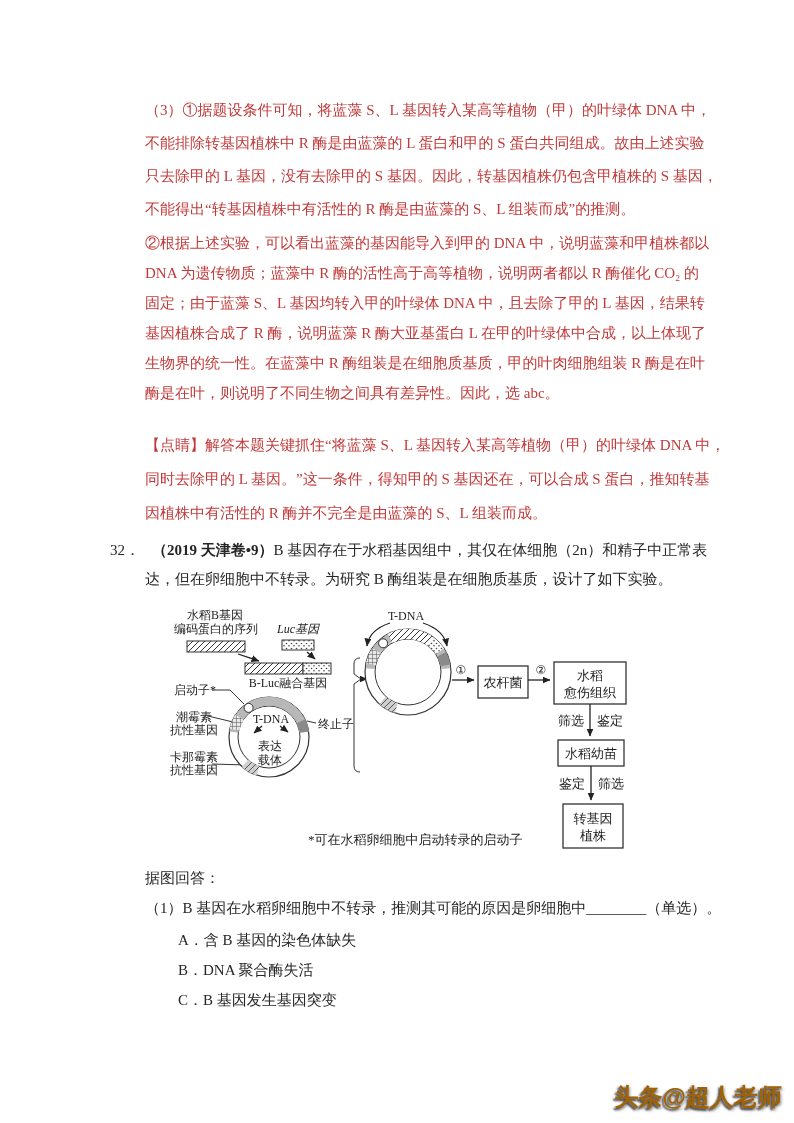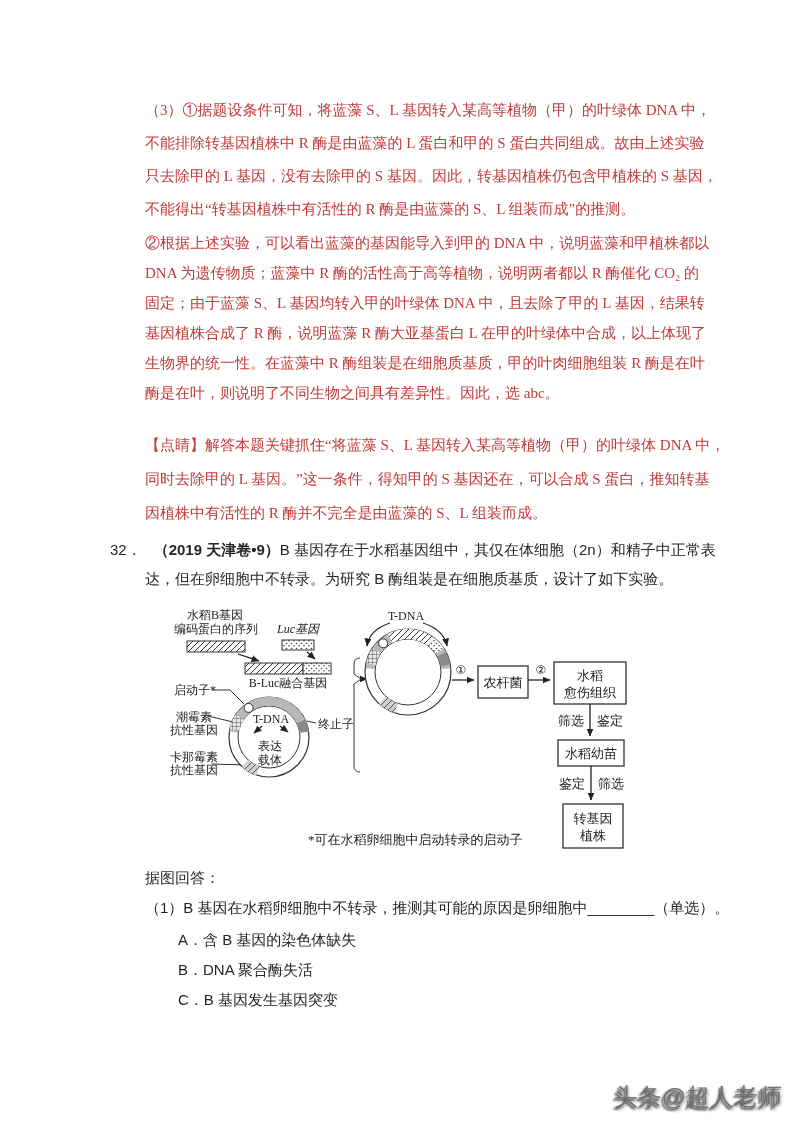--- a/index.html
+++ b/index.html
@@ -7,40 +7,40 @@
     position:relative; width:794px; height:1123px; margin:0 auto;
     background:#ffffff; overflow:hidden;
     font-family:"Liberation Serif","DejaVu Serif",serif;
   }
   .block{position:absolute;}
   .line{white-space:nowrap;}
   .red{color:#c03a3a; font-size:15px;}
   #para1{left:145px; top:94px; line-height:33px;}
   #para2{left:145px; top:228px; line-height:30px;}
   #tip{left:145px; top:428px; line-height:34px;}
-  .blk{color:#262626; font-size:15px; font-family:Liberation Sans, sans-serif;}
+  .blk{color:#262626; font-size:15px; font-family:Liberation Serif, serif;}
   #q32l1{left:110px; top:541px;}
   #q32l2{left:145px; top:570px;}
   #qnum{margin-right:12px;}
   #qsrc{font-weight:bold;}
   #prompt{left:145px; top:869px;}
   #q1{left:145px; top:899px;}
   #optA{left:178px; top:931px;}
   #optB{left:178px; top:961px;}
   #optC{left:178px; top:991px;}
   #diagram{left:160px; top:602px;}
   svg text{fill:#222; font-family:"Liberation Serif","DejaVu Serif",serif; font-size:12px;}
   svg .box-label{font-size:13px;}
   svg .ln{stroke:#333; stroke-width:1; fill:none;}
   svg .arrow{stroke:#222; stroke-width:1.3; fill:none;}
   svg .boxr{fill:#fff; stroke:#333; stroke-width:1.3;}
   .watermark{
     position:absolute; right:12px; bottom:10px;
     font-family:"Liberation Sans","DejaVu Sans",sans-serif;
-    font-size:24px; font-weight:normal; color:#737373;
+    font-size:24px; font-weight:bold; color:#a16207;
     text-shadow:-2px 2px 2px rgba(70,70,70,0.95), 1px 2px 3px rgba(90,90,90,0.7);
   }
 </style>
 </head>
 <body>
 
 <div class="page">
 
   <div class="block red" id="para1">
     <div class="line">（3）①据题设条件可知，将蓝藻 S、L 基因转入某高等植物（甲）的叶绿体 DNA 中，</div>

